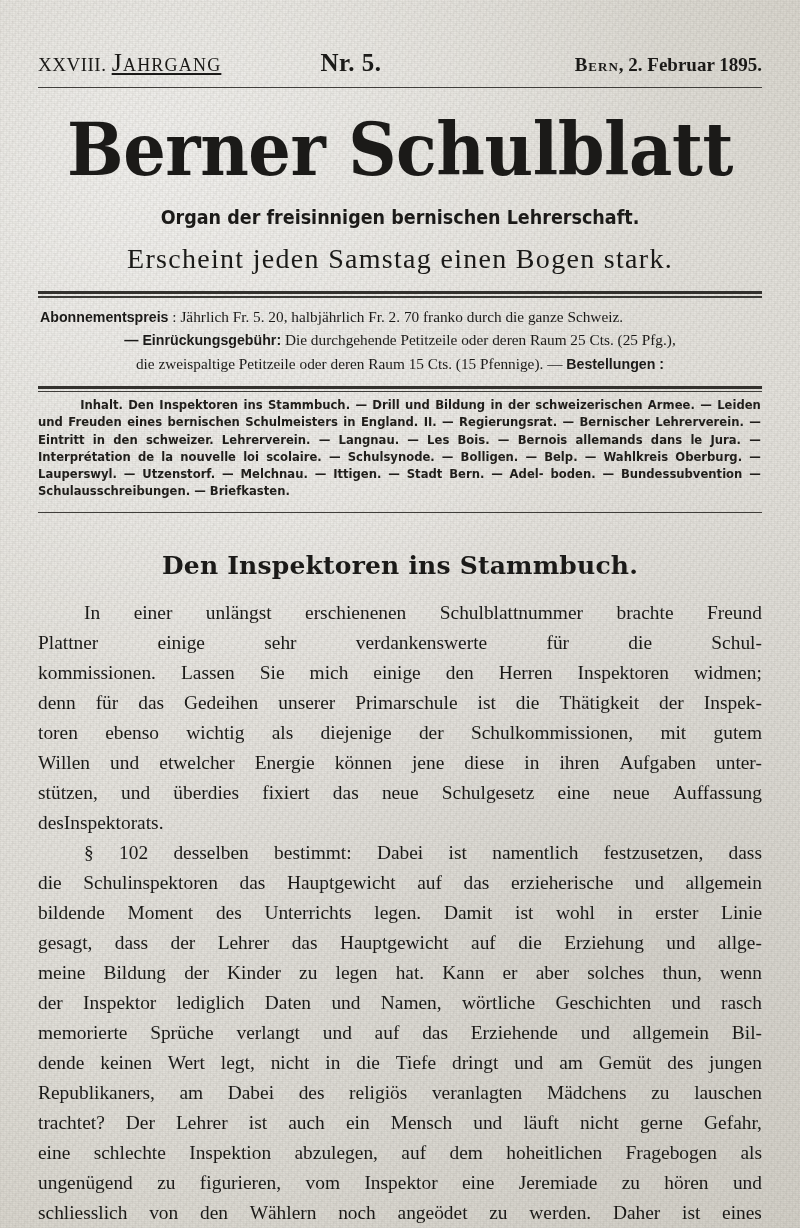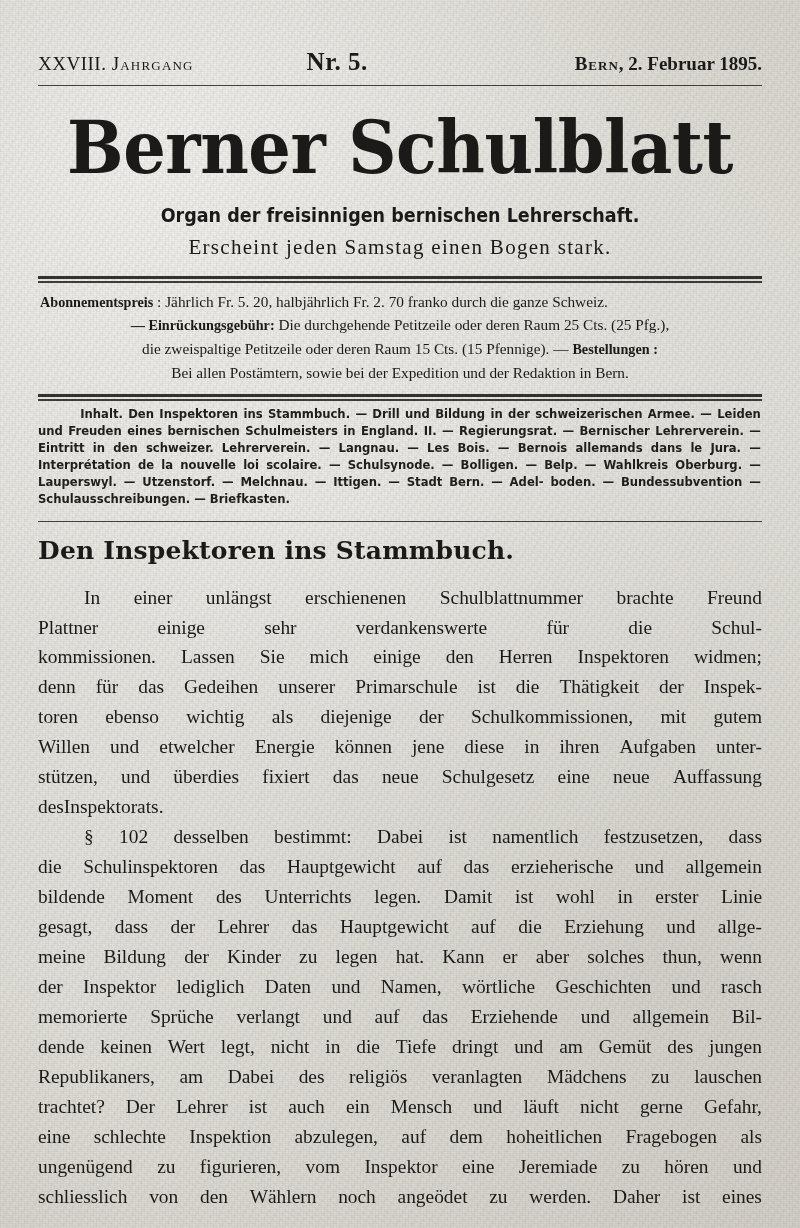--- a/index.html
+++ b/index.html
@@ -57,22 +57,23 @@
   .masthead-line {
     display: flex;
     align-items: baseline;
     justify-content: space-between;
     padding-top: 48px;
     font-size: 19px;
   }
   .jahrgang { letter-spacing: .5px; }
   .jahrgang .sc {
     font-variant: small-caps;
-    font-size: 19px;
+    font-size: 26px;
     letter-spacing: 1.2px;
+    text-decoration: underline;
   }
   .issue-no {
     font-weight: bold;
     font-size: 25px;
     letter-spacing: .5px;
     margin-right: 94px;
     text-align: center;
   }
   .place-date { font-size: 19px; font-weight: bold; }
   .place-date .sc {
@@ -118,61 +119,62 @@
     text-align: center;
     font-family: "DejaVu Sans", sans-serif;
     font-weight: bold;
     font-size: 19.5px;
     margin-top: 20px;
     transform: scaleX(0.9);
     white-space: nowrap;
   }
   .tagline {
     text-align: center;
-    font-size: 21px;
+    font-size: 28px;
     letter-spacing: 1.3px;
-    margin-top: 8px;
+    margin-top: 14px;
     white-space: nowrap;
   }
 
   
   .terms {
     font-size: 15.3px;
     line-height: 1.52;
     text-align: justify;
     margin-top: 7px;
     padding: 0 2px;
   }
   .terms .ln { display: block; white-space: nowrap; }
   .terms .ln.c { text-align: center; }
-  .terms b { font-family: Liberation Serif, serif; font-size: 14.2px; }
+  .terms b { font-family: Liberation Sans, sans-serif; font-size: 14.2px; }
 
   
   .contents {
     font-family: "DejaVu Sans", sans-serif;
     font-size: 12.1px;
     font-weight: bold;
     line-height: 1.42;
     text-align: justify;
     margin-top: 5px;
     transform: scaleX(0.96);
     transform-origin: left top;
     width: 104%;
     color: #201e1b;
   }
   .contents .lead { font-weight: bold; }
   .contents-indent { display: inline-block; width: 44px; }
 
   
   .article-title {
+    text-align: center;
     font-family: "DejaVu Serif", serif;
     font-weight: bold;
     font-size: 25px;
     letter-spacing: .2px;
-    margin-top: 14px;
+    margin-top: 38px;
     white-space: nowrap;
   }
   .body {
     margin-top: 18px;
     font-size: 19.4px;
     line-height: 1.545;
   }
   .body p { margin: 0; }
   .body .ln {
     display: flex;
@@ -208,21 +210,20 @@
   <div class="rule-double" style="margin-top:16px">
     <div class="d-thick"></div>
       <div class="d-gap"></div>
       <div class="d-thin"></div>
   </div>
 
   <div class="terms">
     <span class="ln"><b>Abonnementspreis</b><span> : Jährlich Fr. 5. 20, halbjährlich Fr. 2. 70 franko durch die ganze Schweiz.</span></span>
     <span class="ln c"><b>— Einrückungsgebühr:</b><span> Die durchgehende Petitzeile oder deren Raum 25 Cts. (25 Pfg.),</span></span>
     <span class="ln c"><span>die zweispaltige Petitzeile oder deren Raum 15 Cts. (15 Pfennige).  — </span><b>Bestellungen :</b></span>
-    <span class="ln c">Bei allen Postämtern, sowie bei der Expedition und der Redaktion in Bern.</span>
   </div>
 
   <div class="rule-double" style="margin-top:10px">
     <div class="d-thick"></div>
       <div class="d-gap"></div>
       <div class="d-thin"></div>
   </div>
 
   <div class="contents">
     <span class="contents-indent"></span><span class="lead">Inhalt.</span><span> Den Inspektoren ins Stammbuch. — Drill und Bildung in der schweizerischen Armee. —</span>

